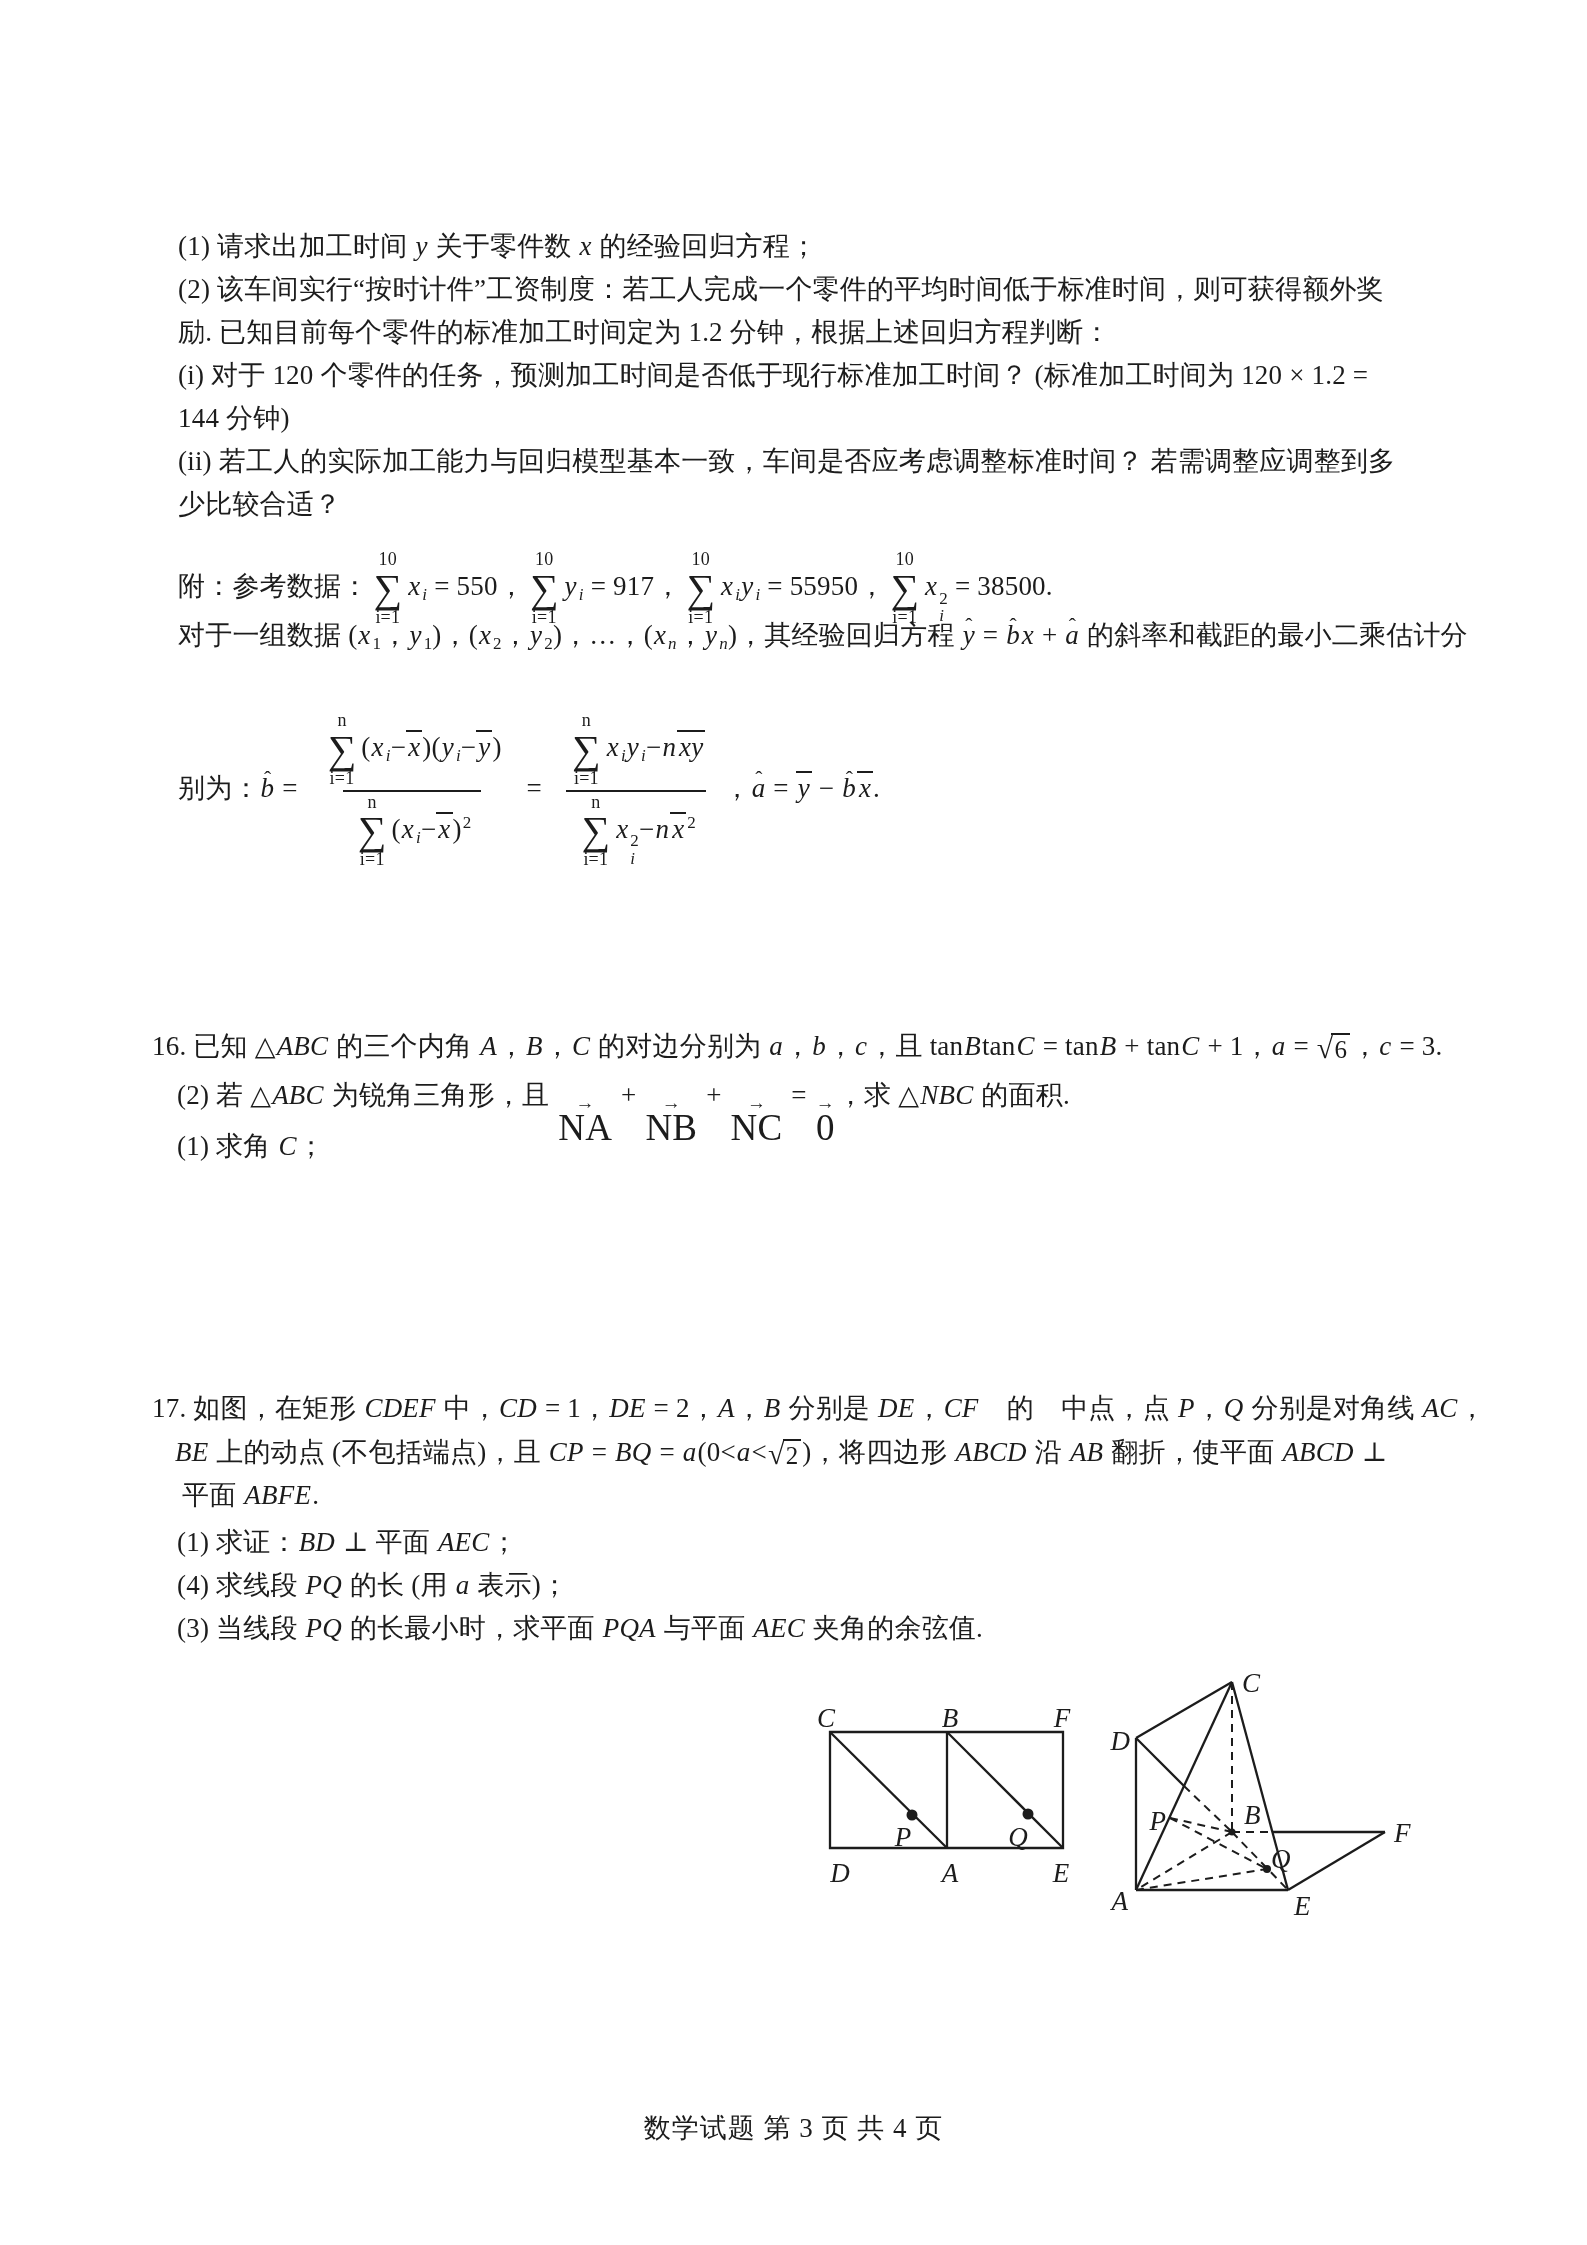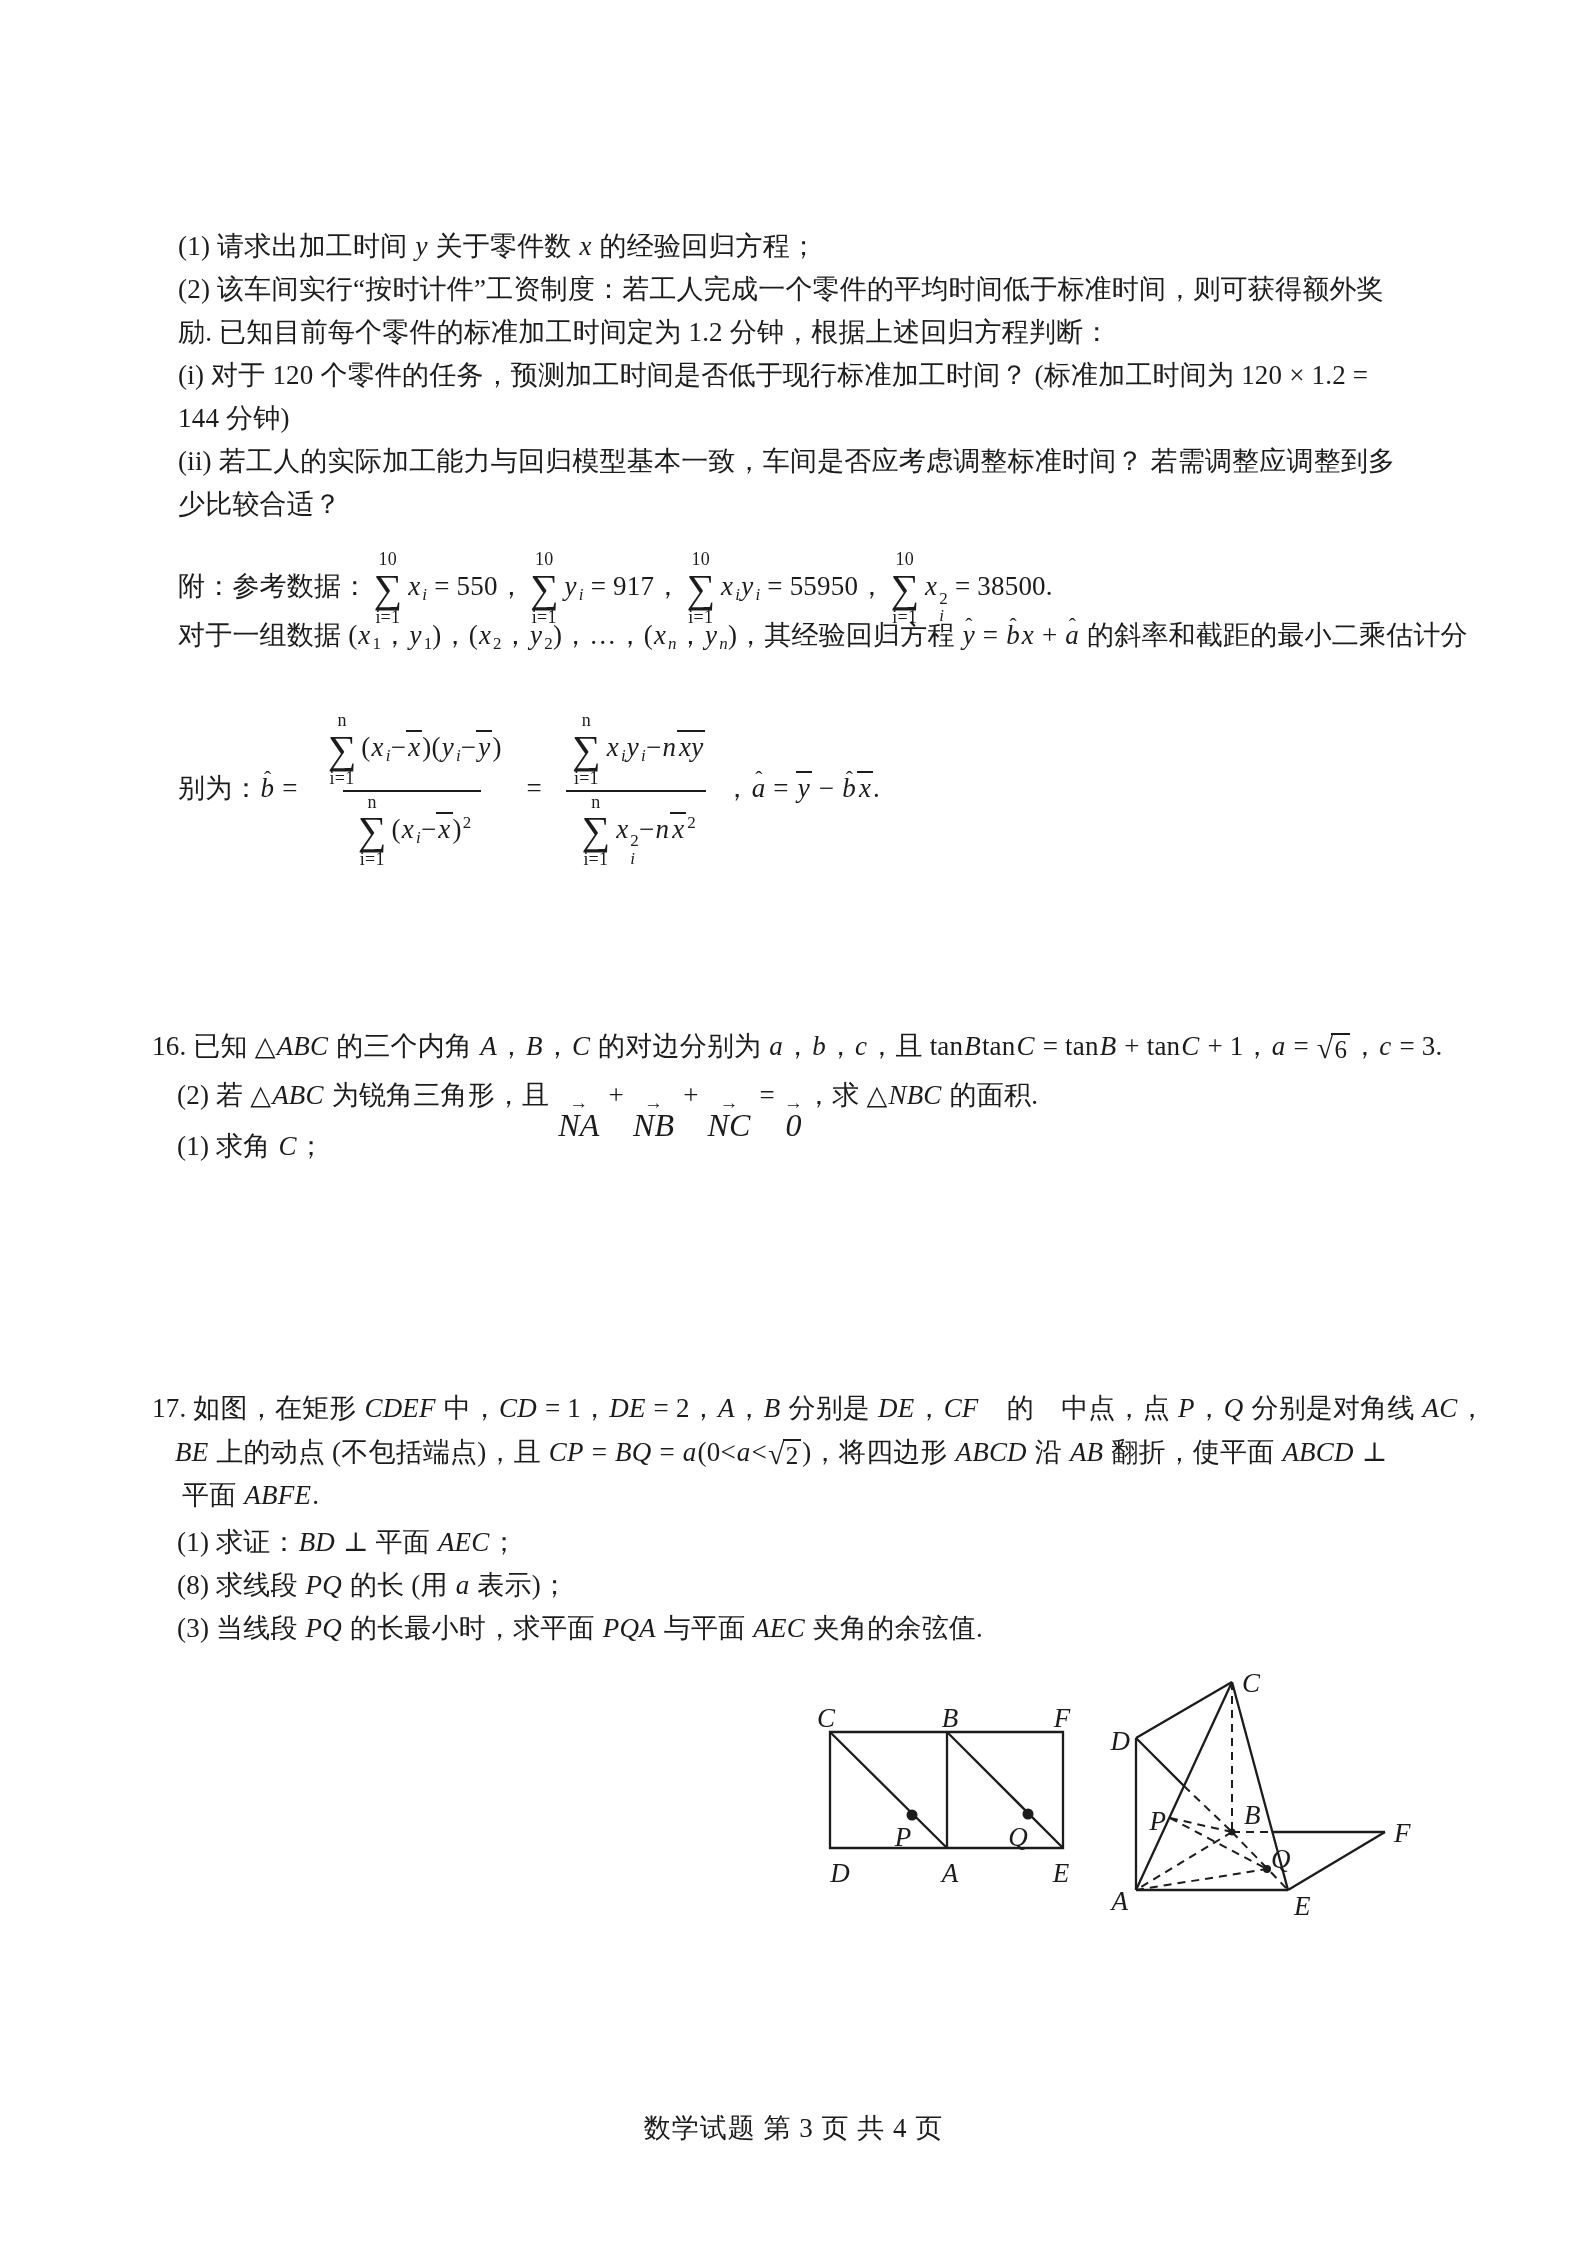--- a/index.html
+++ b/index.html
@@ -24,21 +24,21 @@
   .msum .lim{font-size:18px;line-height:1.1;font-style:normal;}
   .msum .sig{font-size:40px;line-height:0.95;}
   .mbar{font-style:italic;display:inline-block;border-top:2px solid currentColor;
         line-height:1.12;padding:0 2px;}
   .mhat{position:relative;display:inline-block;font-style:italic;padding:0 1px;}
   .mhat .mk{position:absolute;left:52%;top:-0.42em;transform:translateX(-50%);
             font-size:0.8em;font-style:normal;}
   .mvec{display:inline-flex;flex-direction:column;align-items:center;
         vertical-align:-0.18em;line-height:1;margin:0 2px;}
   .mvec .ar{font-size:19px;line-height:0.55;}
-  .mvec .bs{font-style:italic;font-size:32px;line-height:1.1;}
+  .mvec .bs{font-size:37px;line-height:1.1;}
   .msqrt{display:inline-flex;align-items:flex-start;vertical-align:-0.12em;margin:0 1px;}
   .msqrt .rd{font-size:30px;line-height:1;margin-right:-2px;}
   .msqrt .rc{border-top:2px solid currentColor;font-size:25px;line-height:1.2;padding:0 3px;}
   .mfrac{display:inline-flex;flex-direction:column;align-items:center;
          vertical-align:middle;margin:0 8px;}
   .mfrac .fn,.mfrac .fd{display:block;text-align:center;padding:1px 10px;}
   .mfrac .fd{border-top:2.4px solid currentColor;}
   .footer{position:absolute;left:0;top:2062px;width:100%;text-align:center;
           font-size:27px;letter-spacing:1px;margin-top:48px;}
   svg{position:absolute;overflow:visible;}
@@ -125,21 +125,21 @@
       <span class="bs">0</span>
     </span><span class="t">，求 △</span><span class="mi">NBC</span><span class="t"> 的面积.</span></div>
 
 <div class="line" style="left:152px;top:1391px"><span class="t">17. 如图，在矩形 </span><span class="mi">CDEF</span><span class="t"> 中，</span><span class="mi">CD</span><span class="t"> = 1，</span><span class="mi">DE</span><span class="t"> = 2，</span><span class="mi">A</span><span class="t">，</span><span class="mi">B</span><span class="t"> 分别是 </span><span class="mi">DE</span><span class="t">，</span><span class="mi">CF</span><span class="t">　的　中点，点 </span><span class="mi">P</span><span class="t">，</span><span class="mi">Q</span><span class="t"> 分别是对角线 </span><span class="mi">AC</span><span class="t">，</span></div>
 <div class="line" style="left:174px;top:1435px"><span class="mi">BE</span><span class="t"> 上的动点 (不包括端点)，且 </span><span class="mi">CP</span><span class="t"> = </span><span class="mi">BQ</span><span class="t"> = </span><span class="mi">a</span><span class="t">(0&lt;</span><span class="mi">a</span><span class="t">&lt;</span><span class="msqrt">
       <span class="rd">√</span>
       <span class="rc">2</span>
     </span><span class="t">)，将四边形 </span><span class="mi">ABCD</span><span class="t"> 沿 </span><span class="mi">AB</span><span class="t"> 翻折，使平面 </span><span class="mi">ABCD</span><span class="t"> ⊥</span></div>
 <div class="line" style="left:182px;top:1478px"><span class="t">平面 </span><span class="mi">ABFE</span><span class="t">.</span></div>
 <div class="line" style="left:177px;top:1525px"><span class="t">(1) 求证：</span><span class="mi">BD</span><span class="t"> ⊥ 平面 </span><span class="mi">AEC</span><span class="t">；</span></div>
-<div class="line" style="left:177px;top:1568px"><span class="t">(8) 求线段 </span><span class="mi">PQ</span><span class="t"> 的长 (用 </span><span class="mi">a</span><span class="t"> 表示)；</span></div>
+<div class="line" style="left:177px;top:1568px"><span class="t">(4) 求线段 </span><span class="mi">PQ</span><span class="t"> 的长 (用 </span><span class="mi">a</span><span class="t"> 表示)；</span></div>
 <div class="line" style="left:177px;top:1611px"><span class="t">(3) 当线段 </span><span class="mi">PQ</span><span class="t"> 的长最小时，求平面 </span><span class="mi">PQA</span><span class="t"> 与平面 </span><span class="mi">AEC</span><span class="t"> 夹角的余弦值.</span></div>
 
 <svg style="left:810px;top:1690px;width:270px;height:210px" viewBox="810 1690 270 210">
   <path class="sline" d="M830 1732 H1063 V1848 H830 Z"></path>
   <line class="sline" x1="947" y1="1732" x2="947" y2="1848"></line>
   <line class="sline" x1="830" y1="1732" x2="947" y2="1848"></line>
   <line class="sline" x1="947" y1="1732" x2="1063" y2="1848"></line>
   <circle class="dot" cx="912" cy="1815" r="5.5"></circle>
   <circle class="dot" cx="1028" cy="1814" r="5.5"></circle>
   <text x="826" y="1727" text-anchor="middle">C</text>

